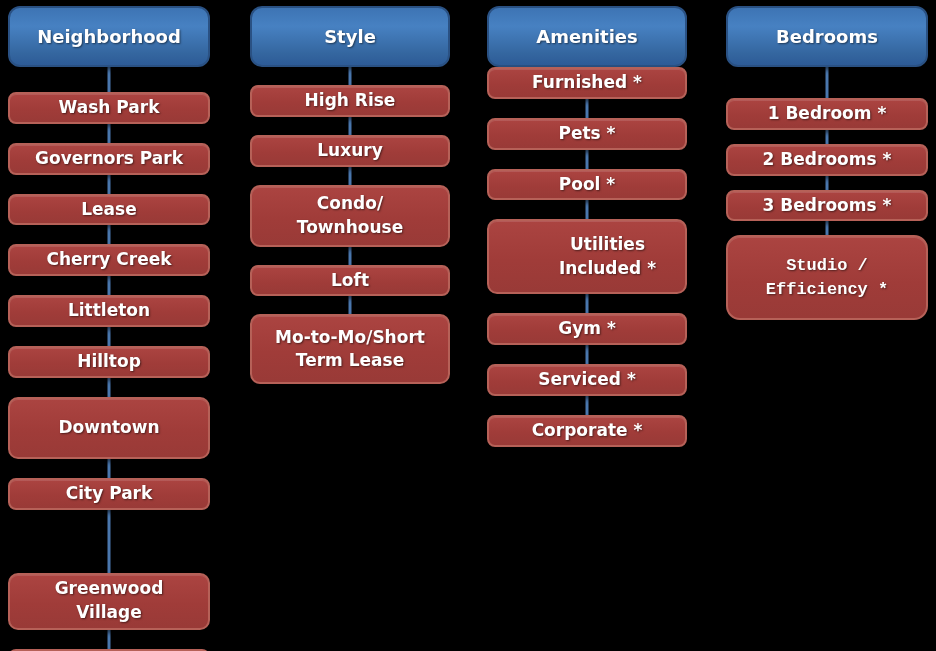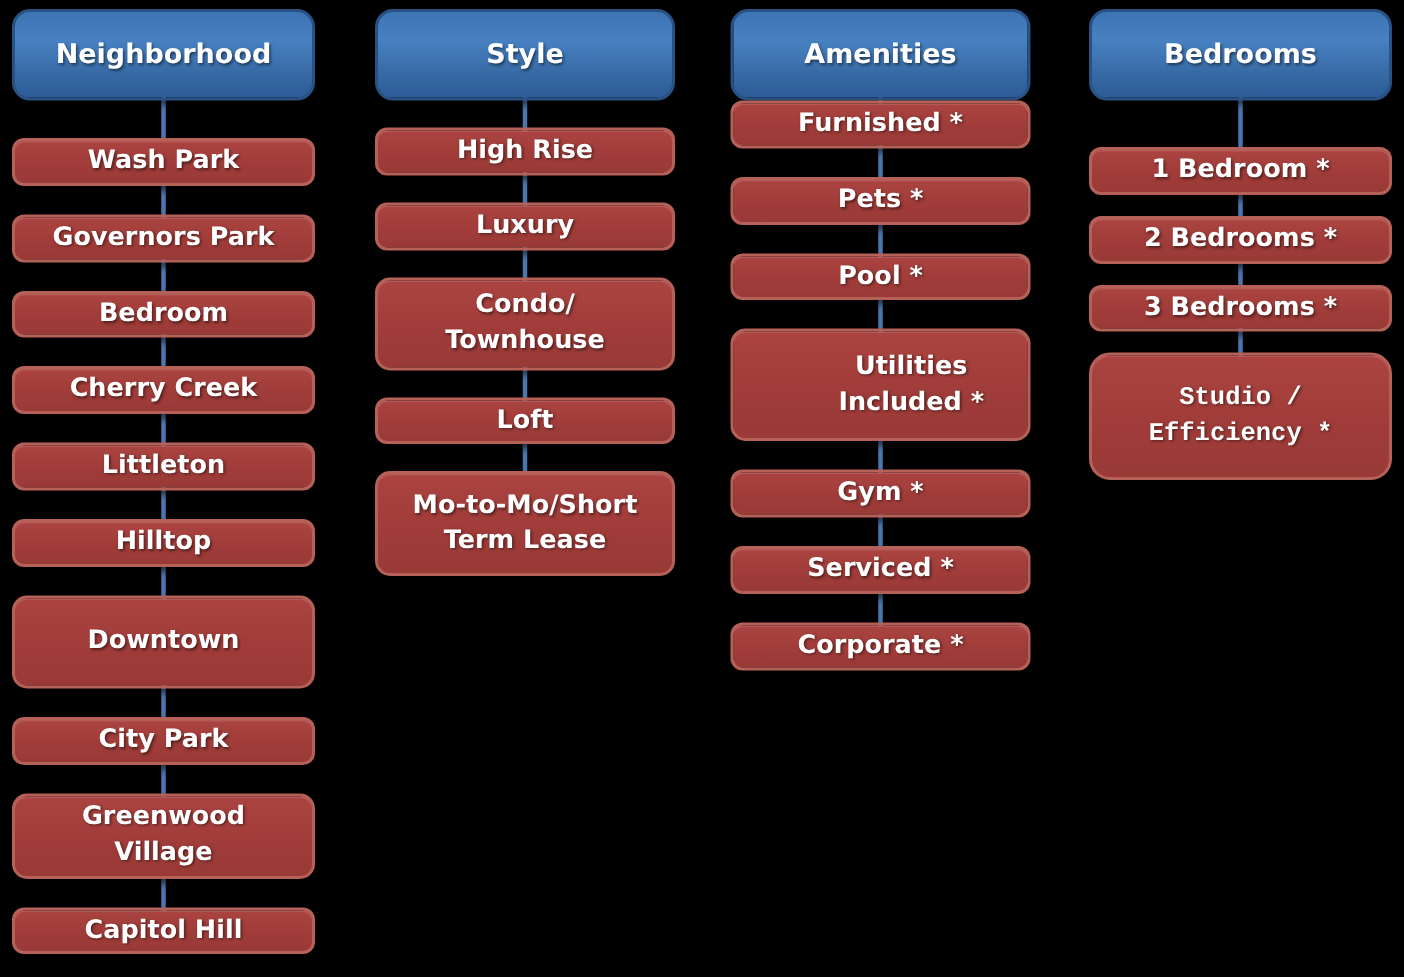--- a/index.html
+++ b/index.html
@@ -75,21 +75,21 @@
     font-size:17px;font-weight:bold;
     line-height:1.4;
     text-shadow:1px 1px 2px rgba(0,0,0,0.5);
     text-align:center;
     padding:2px 6px;
   }
   .node span{white-space:pre-line;}
 
   
   #items-neighborhood .node:nth-child(7){min-height:62px;border-radius:10px;}  
-  #items-neighborhood .node:nth-child(9){min-height:57px;border-radius:10px;}  
+  #items-neighborhood .node:nth-child(9){min-height:57px;border-radius:10px;margin-top:44px;}  
   #items-style .node:nth-child(3){min-height:62px;border-radius:10px;}         
   #items-style .node:nth-child(5){min-height:70px;border-radius:10px;}         
   #items-amenities .node:nth-child(4){min-height:75px;border-radius:10px;padding-left:47px;}     
   #items-bedrooms .node:nth-child(4){min-height:85px;border-radius:14px;font-family:Liberation Mono, monospace;}      
 </style>
 </head>
 <body>
 
 <div class="board">
 
@@ -99,21 +99,21 @@
       <span>Neighborhood</span>
     </div>
     <div class="items" id="items-neighborhood">
         <div class="node">
           <span>Wash Park</span>
         </div>
         <div class="node">
           <span>Governors Park</span>
         </div>
         <div class="node">
-          <span>Bedroom</span>
+          <span>Lease</span>
         </div>
         <div class="node">
           <span>Cherry Creek</span>
         </div>
         <div class="node">
           <span>Littleton</span>
         </div>
         <div class="node">
           <span>Hilltop</span>
         </div>

